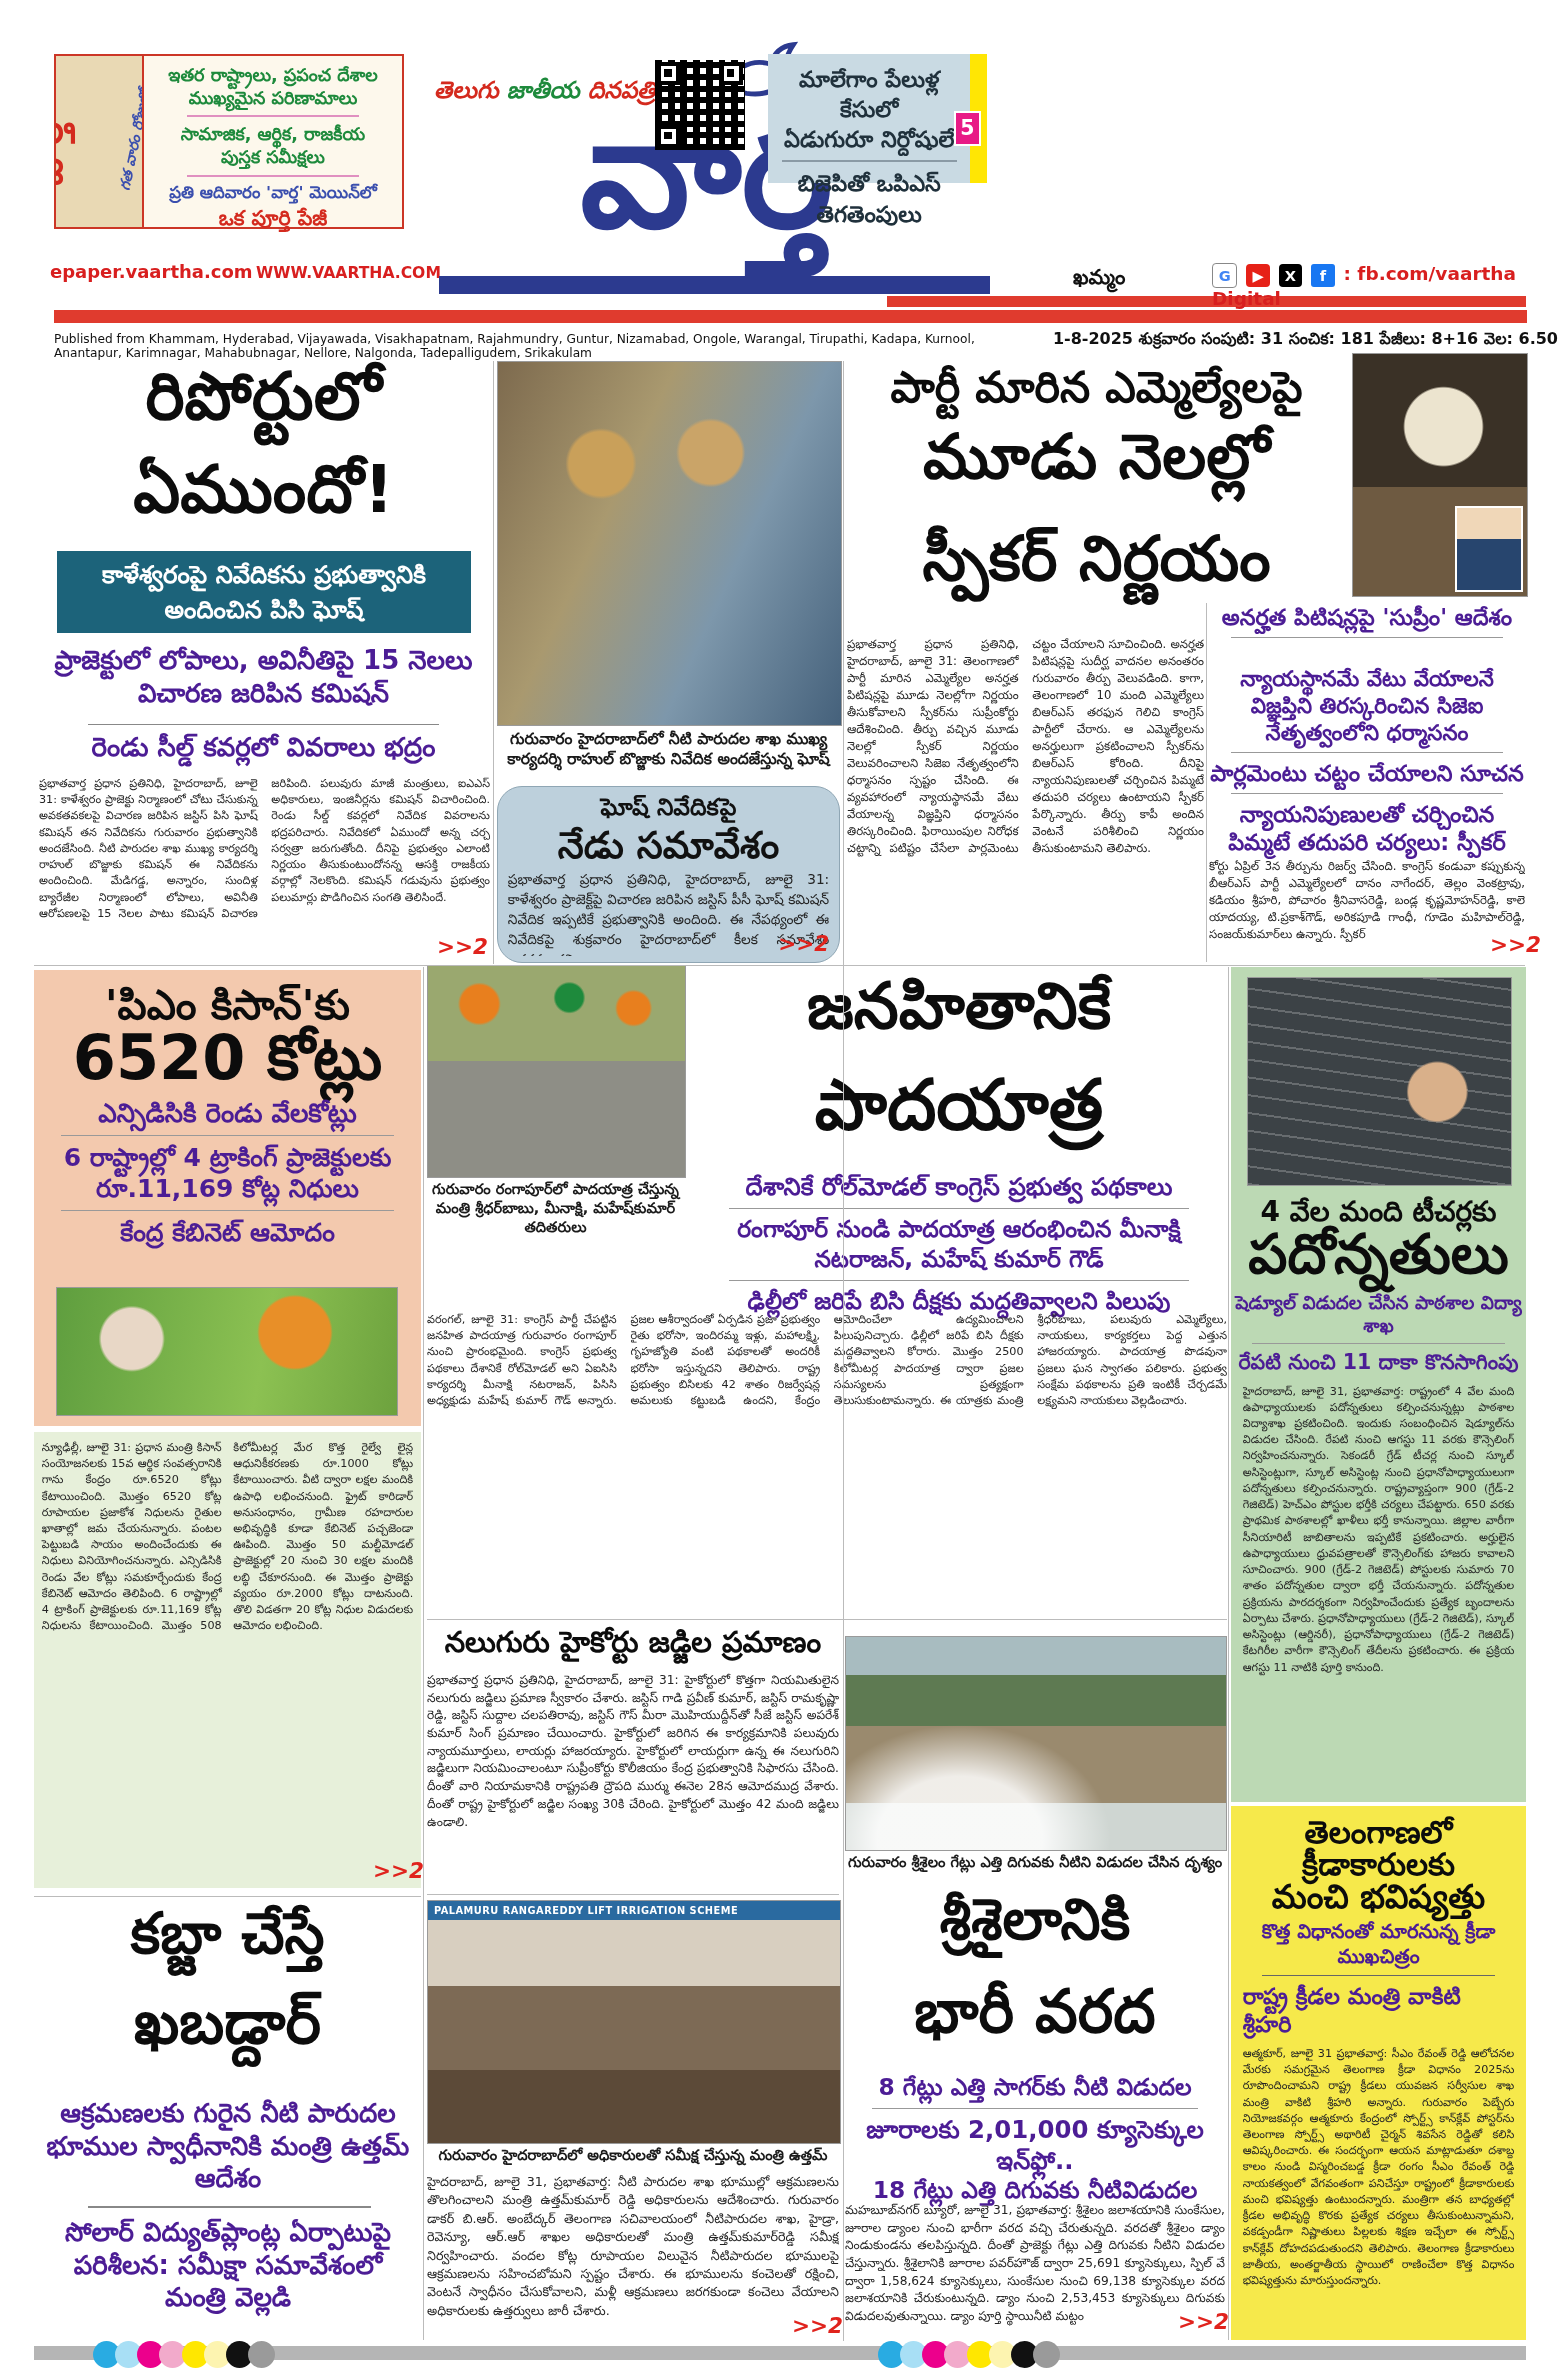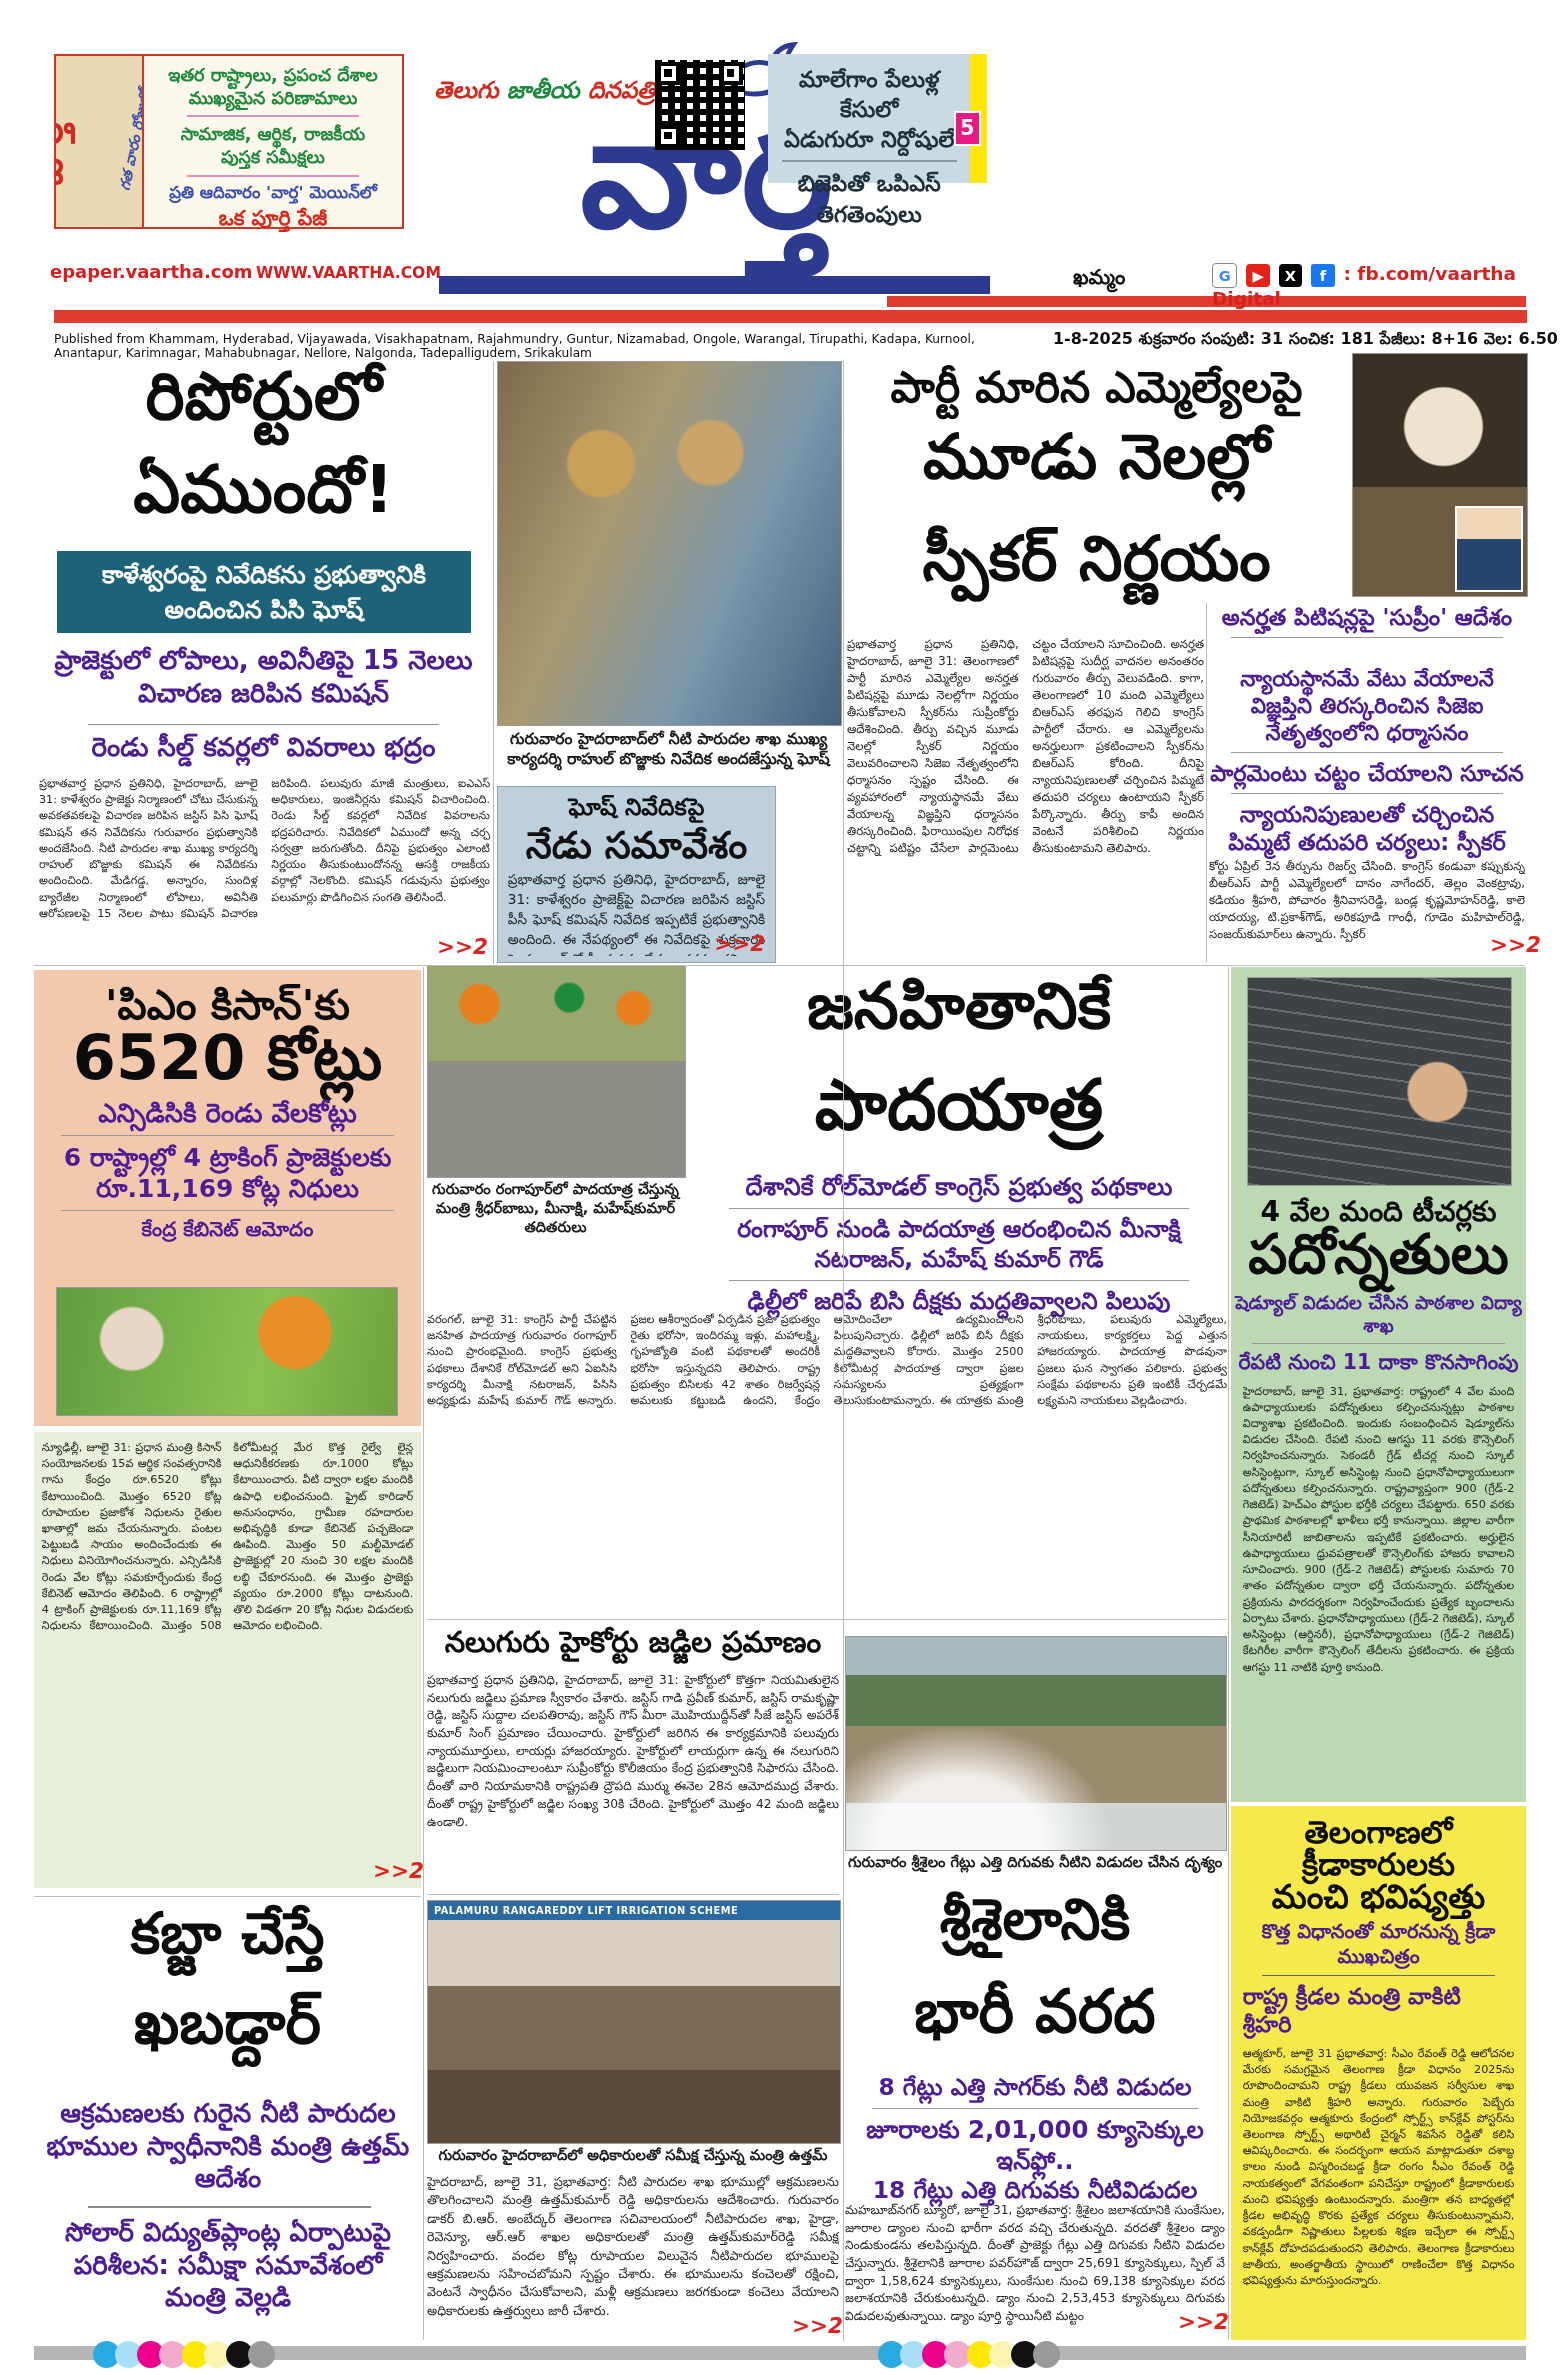--- a/index.html
+++ b/index.html
@@ -140,21 +140,21 @@
 
   <div class="abs bodytxt" style="left:39px;top:776px;width:451px;height:183px;font-size:11.2px;column-count:2;column-gap:13.7px;">ప్రభాతవార్త ప్రధాన ప్రతినిధి, హైదరాబాద్, జూలై 31: కాళేశ్వరం ప్రాజెక్టు నిర్మాణంలో చోటు చేసుకున్న అవకతవకలపై విచారణ జరిపిన జస్టిస్ పిసి ఘోష్ కమిషన్ తన నివేదికను గురువారం ప్రభుత్వానికి అందజేసింది. నీటి పారుదల శాఖ ముఖ్య కార్యదర్శి రాహుల్ బొజ్జాకు కమిషన్ ఈ నివేదికను అందించింది. మేడిగడ్డ, అన్నారం, సుందిళ్ల బ్యారేజీల నిర్మాణంలో లోపాలు, అవినీతి ఆరోపణలపై 15 నెలల పాటు కమిషన్ విచారణ జరిపింది. పలువురు మాజీ మంత్రులు, ఐఎఎస్ అధికారులు, ఇంజినీర్లను కమిషన్ విచారించింది. రెండు సీల్డ్ కవర్లలో నివేదిక వివరాలను భద్రపరిచారు. నివేదికలో ఏముందో అన్న చర్చ సర్వత్రా జరుగుతోంది. దీనిపై ప్రభుత్వం ఎలాంటి నిర్ణయం తీసుకుంటుందోనన్న ఆసక్తి రాజకీయ వర్గాల్లో నెలకొంది. కమిషన్ గడువును ప్రభుత్వం పలుమార్లు పొడిగించిన సంగతి తెలిసిందే.</div>
   <div class="abs jump" style="left:437px;top:934px;font-size:21.5px;">&gt;&gt;2</div>
 
   <div class="abs photo" style="left:497px;top:361px;width:343px;height:363px;background:
       radial-gradient(circle at 30% 28%, #c9a05a 0 9%, transparent 10%),
       radial-gradient(circle at 62% 25%, #caa468 0 9%, transparent 10%),
       linear-gradient(115deg,#7d6a4e 0%,#a9996f 35%,#7d97ab 65%,#45617b 100%);"></div>
   <div class="abs caption" style="left:497px;top:729px;width:343px;font-size:15.6px;">గురువారం హైదరాబాద్‌లో నీటి పారుదల శాఖ ముఖ్య కార్యదర్శి రాహుల్ బొజ్జాకు నివేదిక అందజేస్తున్న ఘోష్</div>
 
-  <div class="abs bluebox" style="left:497px;top:786px;width:279px;height:177px;box-sizing:border-box;padding:5.9px 9.8px;">
+  <div class="abs bluebox" style="left:497px;top:786px;width:343px;height:177px;box-sizing:border-box;padding:5.9px 9.8px;border-radius:25px;">
     <div class="ctr bold" style="font-size:23.4px;">ఘోష్ నివేదికపై</div>
     <div class="ctr bold" style="font-size:37px;line-height:1.1;">నేడు సమావేశం</div>
     <div class="bodytxt" style="font-size:13.7px;height:86px;margin-top:3.9px;">ప్రభాతవార్త ప్రధాన ప్రతినిధి, హైదరాబాద్, జూలై 31: కాళేశ్వరం ప్రాజెక్ట్‌పై విచారణ జరిపిన జస్టిస్ పీసీ ఘోష్ కమిషన్ నివేదిక ఇప్పటికే ప్రభుత్వానికి అందింది. ఈ నేపథ్యంలో ఈ నివేదికపై శుక్రవారం హైదరాబాద్‌లో కీలక సమావేశం జరగనుందని</div>
     <div class="jump" style="position:absolute;right:9.8px;bottom:5.9px;font-size:21.5px;">&gt;&gt;2</div>
   </div>
 
   <div class="abs headline" style="left:847px;top:365px;width:499px;font-size:43px;">పార్టీ మారిన ఎమ్మెల్యేలపై</div>
   <div class="abs headline" style="left:847px;top:425px;width:499px;font-size:62px;">మూడు నెలల్లో</div>
   <div class="abs headline" style="left:847px;top:527px;width:499px;font-size:62px;">స్పీకర్ నిర్ణయం</div>
 
@@ -178,21 +178,21 @@
   <div class="abs bodytxt" style="left:1209px;top:858px;width:316px;height:99px;font-size:11.7px;">కోర్టు ఏప్రిల్ 3న తీర్పును రిజర్వ్ చేసింది. కాంగ్రెస్ కండువా కప్పుకున్న బీఆర్‌ఎస్ పార్టీ ఎమ్మెల్యేలలో దానం నాగేందర్, తెల్లం వెంకట్రావు, కడియం శ్రీహరి, పోచారం శ్రీనివాసరెడ్డి, బండ్ల కృష్ణమోహన్‌రెడ్డి, కాలె యాదయ్య, టి.ప్రకాశ్‌గౌడ్, అరికపూడి గాంధీ, గూడెం మహిపాల్‌రెడ్డి, సంజయ్‌కుమార్‌లు ఉన్నారు. స్పీకర్</div>
   <div class="abs jump" style="left:1490px;top:932px;font-size:21.5px;">&gt;&gt;2</div>
 
   <div class="abs pinkbox" style="left:34px;top:970px;width:387px;height:456px;">
     <div class="headline" style="font-size:41px;margin-top:13.7px;">'పిఎం కిసాన్'కు</div>
     <div class="headline" style="font-size:62px;">6520 కోట్లు</div>
     <div class="deck" style="font-size:26px;margin-top:5.9px;">ఎన్సిడిసికి రెండు వేలకోట్లు</div>
     <div class="rule-thin"></div>
     <div class="deck" style="font-size:25px;padding:0 13.7px;">6 రాష్ట్రాల్లో 4 ట్రాకింగ్ ప్రాజెక్టులకు రూ.11,169 కోట్ల నిధులు</div>
     <div class="rule-thin"></div>
-    <div class="deck" style="font-size:20px;">కేంద్ర కేబినెట్ ఆమోదం</div>
+    <div class="deck" style="font-size:25px;">కేంద్ర కేబినెట్ ఆమోదం</div>
     <div class="photo" style="position:absolute;left:22.4px;bottom:9.8px;width:340px;height:127px;background:
         radial-gradient(circle at 22% 40%, #e8d7c6 0 11%, transparent 12%),
         radial-gradient(circle at 70% 35%, #e88f28 0 14%, transparent 15%),
         linear-gradient(100deg,#5f9e3f 0%,#8cc152 60%,#6da23e 100%);"></div>
   </div>
   <div class="abs greenbody bodytxt" style="left:34px;top:1432px;width:387px;height:456px;font-size:11.2px;column-count:2;column-gap:11.7px;padding:7.8px;box-sizing:border-box;">న్యూఢిల్లీ, జూలై 31: ప్రధాన మంత్రి కిసాన్ సంయోజనలకు 15వ ఆర్థిక సంవత్సరానికి గాను కేంద్రం రూ.6520 కోట్లు కేటాయించింది. మొత్తం 6520 కోట్ల రూపాయల ప్రజాకోశ నిధులను రైతుల ఖాతాల్లో జమ చేయనున్నారు. పంటల పెట్టుబడి సాయం అందించేందుకు ఈ నిధులు వినియోగించనున్నారు. ఎన్సిడిసికి రెండు వేల కోట్లు సమకూర్చేందుకు కేంద్ర కేబినెట్ ఆమోదం తెలిపింది. 6 రాష్ట్రాల్లో 4 ట్రాకింగ్ ప్రాజెక్టులకు రూ.11,169 కోట్ల నిధులను కేటాయించింది. మొత్తం 508 కిలోమీటర్ల మేర కొత్త రైల్వే లైన్ల ఆధునికీకరణకు రూ.1000 కోట్లు కేటాయించారు. వీటి ద్వారా లక్షల మందికి ఉపాధి లభించనుంది. ఫ్రైట్ కారిడార్ అనుసంధానం, గ్రామీణ రహదారుల అభివృద్ధికి కూడా కేబినెట్ పచ్చజెండా ఊపింది. మొత్తం 50 మల్టీమోడల్ ప్రాజెక్టుల్లో 20 నుంచి 30 లక్షల మందికి లబ్ధి చేకూరనుంది. ఈ మొత్తం ప్రాజెక్టు వ్యయం రూ.2000 కోట్లు దాటనుంది. తొలి విడతగా 20 కోట్ల నిధుల విడుదలకు ఆమోదం లభించింది.</div>
   <div class="abs jump" style="left:373px;top:1858px;font-size:21.5px;">&gt;&gt;2</div>
 
   <div class="abs photo" style="left:427px;top:965px;width:257px;height:211px;background:
       radial-gradient(circle at 20% 18%, #e87f1e 0 7%, transparent 8%),

